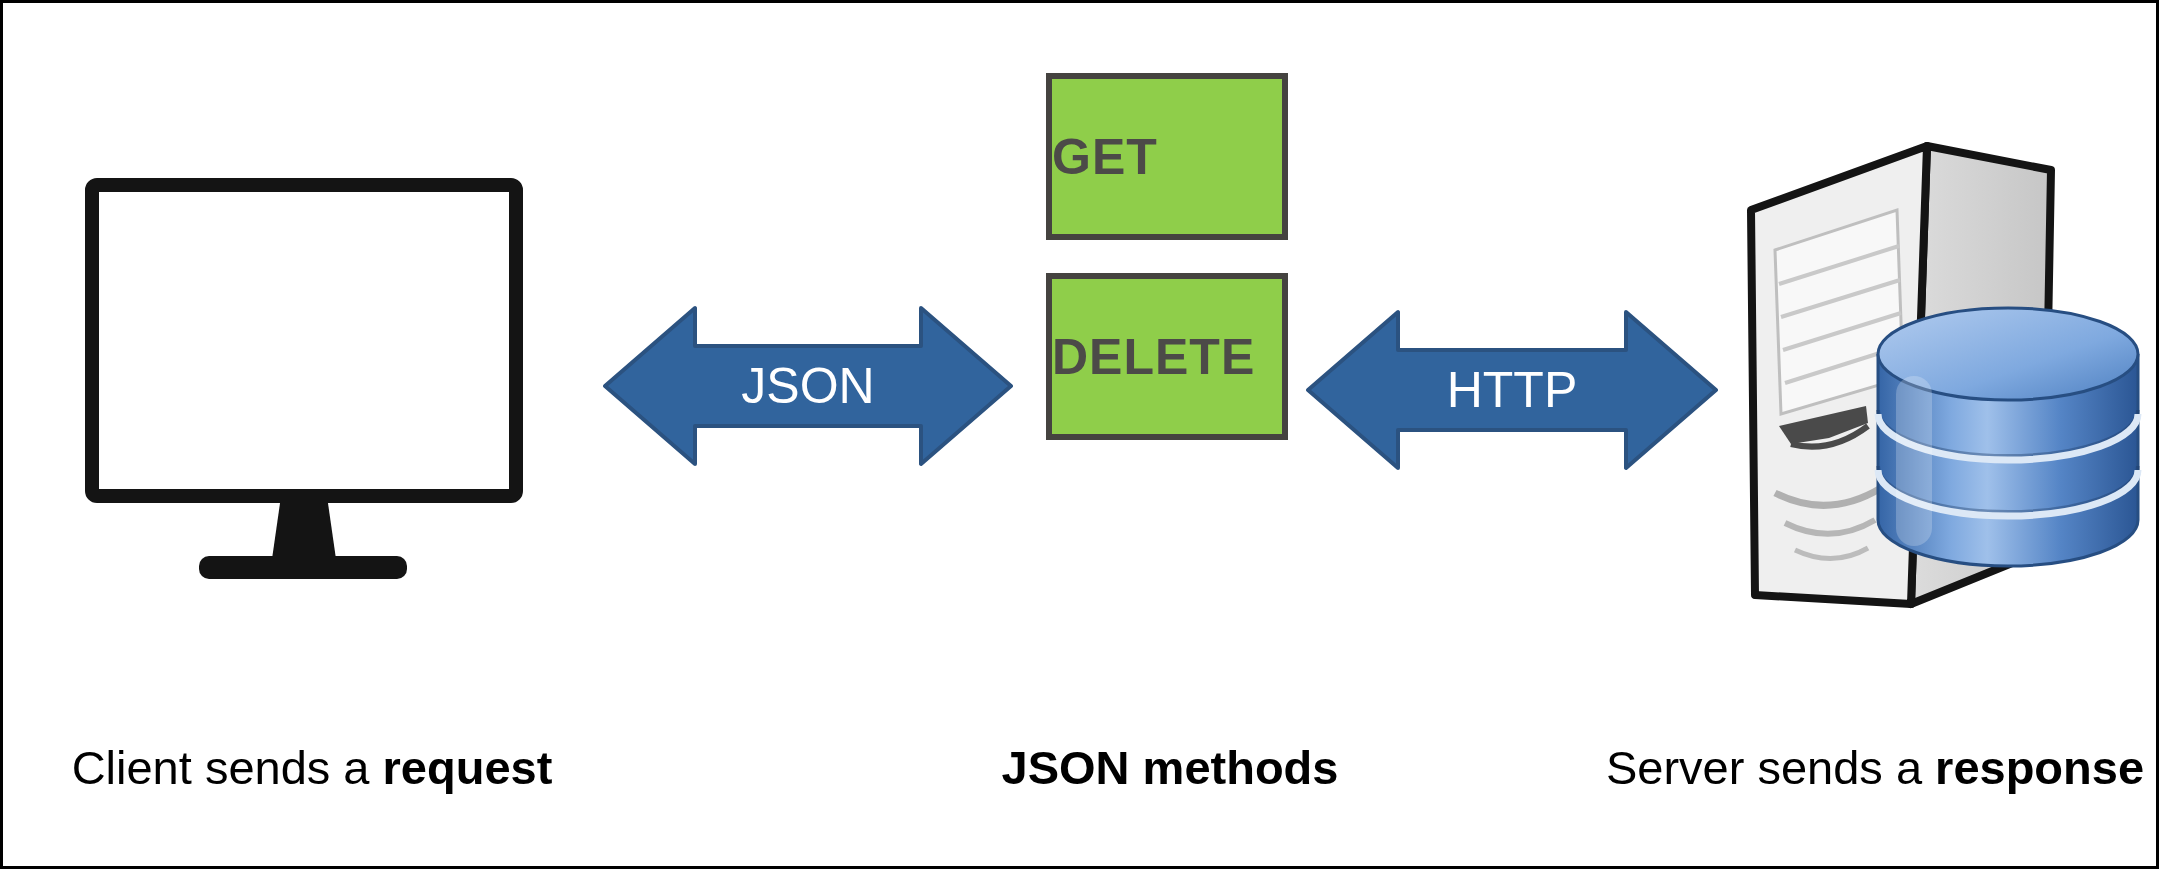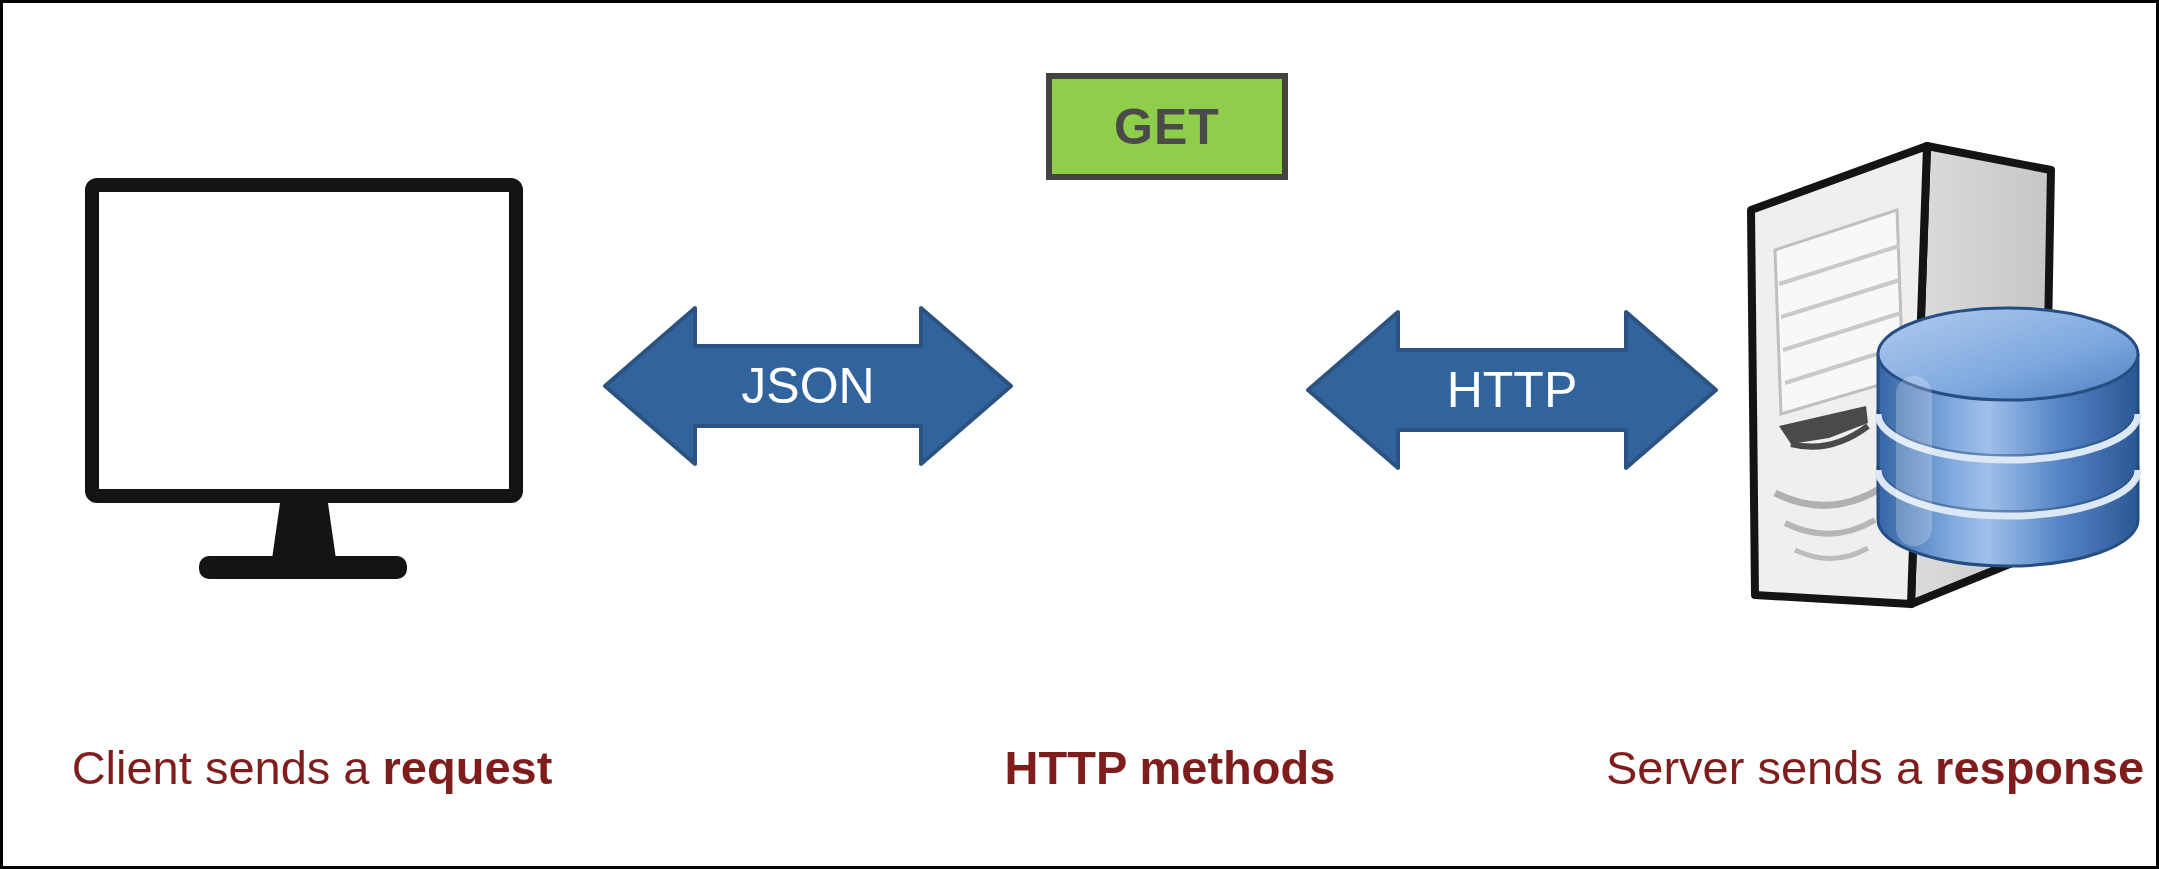--- a/index.html
+++ b/index.html
@@ -28,32 +28,32 @@
   .arrow-text{
     fill:#ffffff;font-size:50px;font-family:"Liberation Sans",sans-serif;
     text-anchor:middle;dominant-baseline:middle;
   }
   
   .methods-col{
     position:absolute;left:1043px;top:70px;width:242px;
     display:flex;flex-direction:column;gap:33px;
   }
   .method-box{
-    height:107px;background:#8FCE4A;border:6px solid #454340;box-sizing:border-box;
-    display:flex;align-items:center;justify-content:center;
+    height:167px;background:#8FCE4A;border:6px solid #454340;box-sizing:border-box;
+    display:flex;align-items:center;justify-content:flex-start;
   }
   .method-label{
     color:#4C4A48;font-weight:bold;font-size:50px;letter-spacing:1px;
   }
   
   .server{position:absolute;left:1730px;top:135px;width:430px;height:480px;overflow:visible;}
   
   .caption{
     position:absolute;top:736px;transform:translateX(-50%);
-    color:#7f1d1d;font-size:47px;line-height:58px;white-space:nowrap;
+    color:#000000;font-size:47px;line-height:58px;white-space:nowrap;
   }
   .caption b{font-weight:bold;}
   .caption-client{left:309px;}
   .caption-methods{left:1167px;font-weight:bold;}
   .caption-server{left:1872px;}
 </style>
 </head>
 <body>
 
 <div class="canvas">
@@ -63,20 +63,23 @@
   <div class="monitor-base"></div>
 
   <svg class="arrow arrow-left" viewBox="0 0 410 160">
     <polygon class="arrow-shape" points="2,80 92,2 92,40 318,40 318,2 408,80 318,158 318,120 92,120 92,158"></polygon>
     <text class="arrow-text" x="205" y="84">JSON</text>
   </svg>
 
   <div class="methods-col">
     <div class="method-box">
       <span class="method-label">GET</span>
+    </div>
+    <div class="method-box">
+      <span class="method-label">DELETE</span>
     </div>
   </div>
 
   <svg class="arrow arrow-right" viewBox="0 0 412 160">
     <polygon class="arrow-shape" points="2,80 92,2 92,40 320,40 320,2 410,80 320,158 320,120 92,120 92,158"></polygon>
     <text class="arrow-text" x="206" y="84">HTTP</text>
   </svg>
 
   <svg class="server" viewBox="0 0 430 480">
     <defs>
@@ -122,17 +125,17 @@
       <path d="M145,332 A130,46 0 0 0 405,332" stroke="#DCE8F6" stroke-width="7" fill="none"></path>
       <path d="M145,272 A130,46 0 0 0 405,272" stroke="#1E3C66" stroke-opacity="0.40" stroke-width="4" fill="none"></path>
       <path d="M145,276 A130,46 0 0 0 405,276" stroke="#DCE8F6" stroke-width="7" fill="none"></path>
       <ellipse cx="275" cy="216" rx="130" ry="46" fill="url(#dbTop)" stroke="#274E82" stroke-width="3"></ellipse>
       <rect x="163" y="238" width="36" height="170" rx="18" fill="#FFFFFF" opacity="0.22"></rect>
     </g>
   </svg>
 
   <div class="caption caption-client"><span>Client sends a </span><b>request</b></div>
 
-  <div class="caption caption-methods"><b>HTTP methods</b></div>
+  <div class="caption caption-methods"><b>JSON methods</b></div>
 
   <div class="caption caption-server"><span>Server sends a </span><b>response</b></div>
 
 </div>
 
 </body></html>

